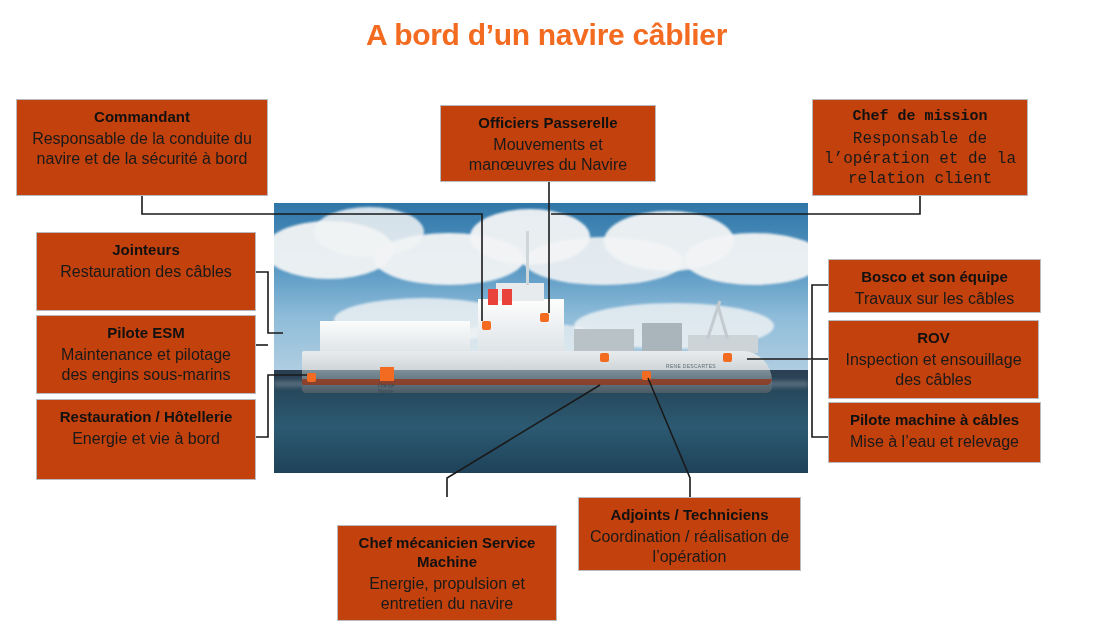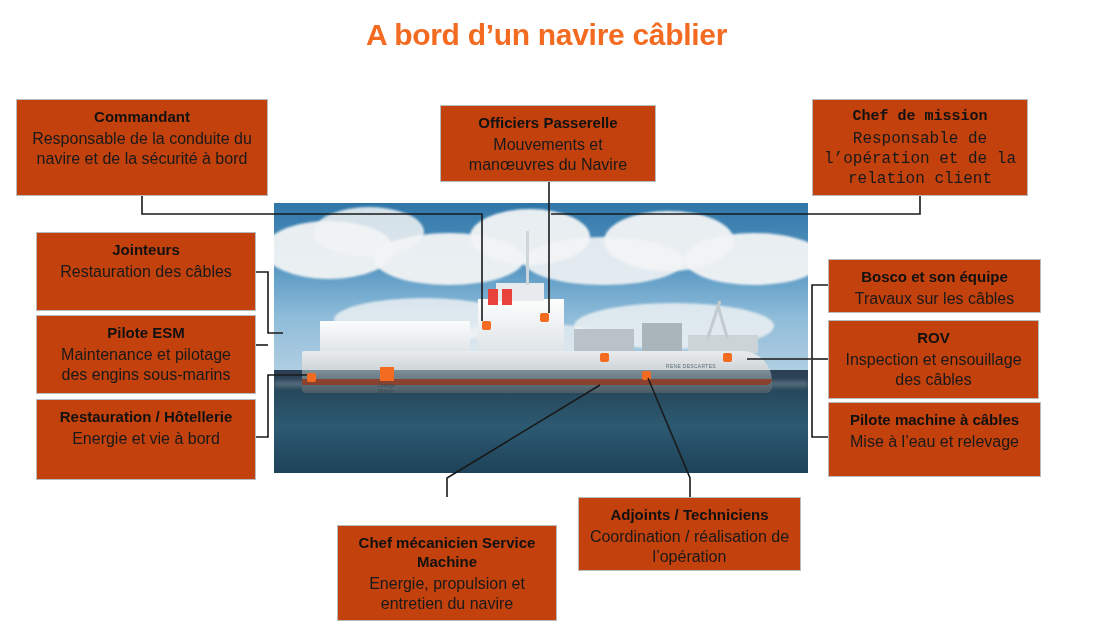--- a/index.html
+++ b/index.html
@@ -353,21 +353,21 @@
   <div class="box" style="left:828px; top:259px; width:213px; height:54px;">
     <span class="bt">Bosco et son équipe</span>
     <span class="bd">Travaux sur les câbles</span>
   </div>
 
   <div class="box" style="left:828px; top:320px; width:211px; height:79px;">
     <span class="bt">ROV</span>
     <span class="bd">Inspection et ensouillage des câbles</span>
   </div>
 
-  <div class="box" style="left:828px; top:402px; width:213px; height:75px;">
+  <div class="box" style="left:828px; top:402px; width:213px; height:61px;">
     <span class="bt">Pilote machine à câbles</span>
     <span class="bd">Mise à l’eau et relevage</span>
   </div>
 
   <div class="box" style="left:337px; top:497px; width:220px; height:96px;margin-top:28px;">
     <span class="bt">Chef mécanicien Service Machine</span>
     <span class="bd">Energie, propulsion et entretien du navire</span>
   </div>
 
   <div class="box" style="left:578px; top:497px; width:223px; height:74px;">

